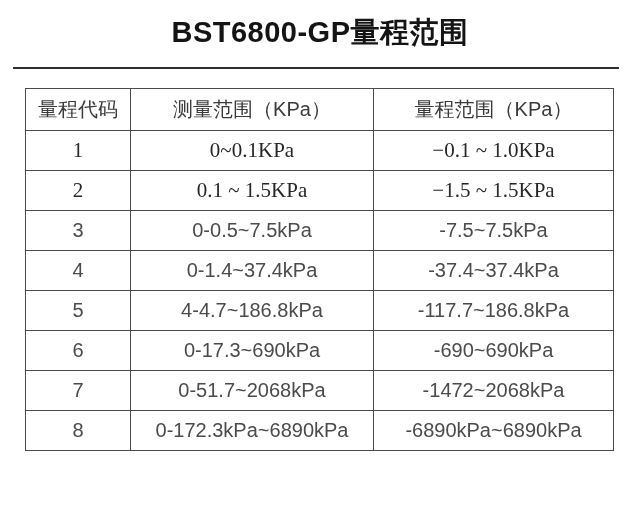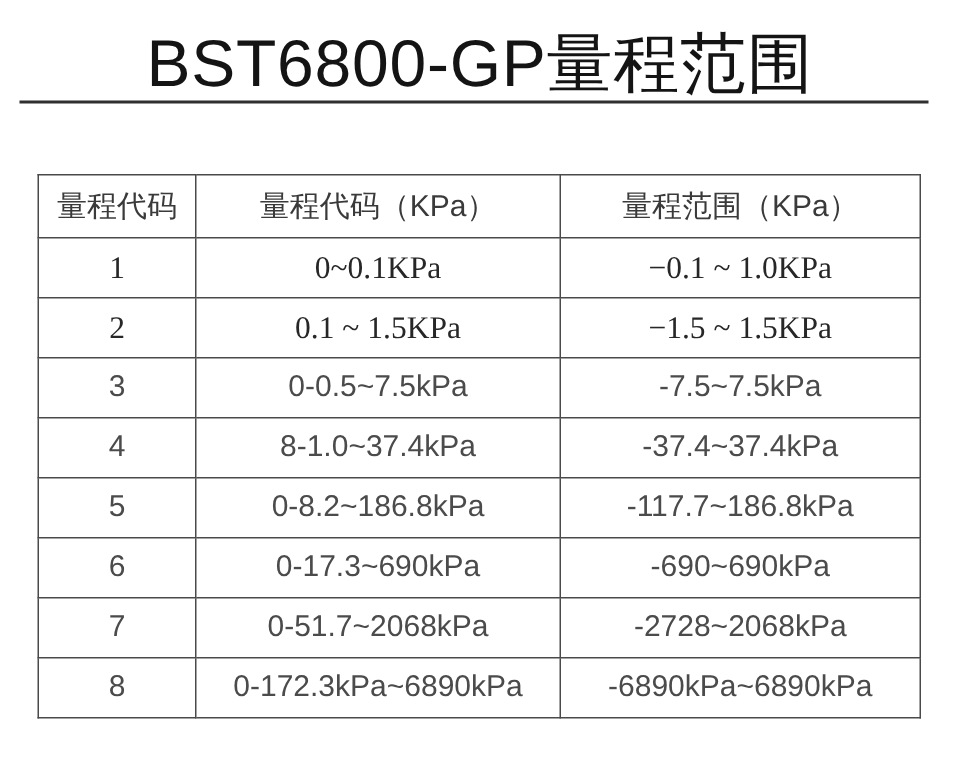--- a/index.html
+++ b/index.html
@@ -12,35 +12,35 @@
     font-family: "Liberation Sans", sans-serif;
     overflow: hidden;
   }
   .page {
     position: absolute; inset: 0; background: #ffffff;
   }
   .title {
     position: absolute;
     top: 13px; left: 0; width: 100%;
     text-align: center;
-    font-size: 44px;
-    font-weight: normal;
+    font-size: 29px;
+    font-weight: bold;
     color: #141414;
     letter-spacing: 0.5px;
     white-space: nowrap;
   }
   .rule {
     position: absolute;
     top: 67px; left: 13px; width: 606px;
     border-top: 2px solid #2f2f2f;
     height: 0;
   }
   table.range-table {
     position: absolute;
-    top: 116px; left: 25px;
+    top: 88px; left: 25px;
     width: 588px;
     border-collapse: collapse;
     table-layout: fixed;
   }
   table.range-table th,
   table.range-table td {
     border: 1.5px solid #4a4a4a;
     text-align: center;
     vertical-align: middle;
     padding: 0;
@@ -78,21 +78,21 @@
 
   <table class="range-table">
     <colgroup>
       <col class="c1">
         <col class="c2">
         <col class="c3">
     </colgroup>
     <thead>
       <tr>
         <th>量程代码</th>
-        <th>量程代码（KPa）</th>
+        <th>测量范围（KPa）</th>
         <th>量程范围（KPa）</th>
       </tr>
     </thead>
     <tbody>
       <tr class="serif">
         <td>1</td>
         <td>0~0.1KPa</td>
         <td>−0.1 ~ 1.0KPa</td>
       </tr>
       <tr class="serif">
@@ -100,37 +100,37 @@
         <td>0.1 ~ 1.5KPa</td>
         <td>−1.5 ~ 1.5KPa</td>
       </tr>
       <tr>
         <td>3</td>
         <td>0-0.5~7.5kPa</td>
         <td>-7.5~7.5kPa</td>
       </tr>
       <tr>
         <td>4</td>
-        <td>8-1.0~37.4kPa</td>
+        <td>0-1.4~37.4kPa</td>
         <td>-37.4~37.4kPa</td>
       </tr>
       <tr>
         <td>5</td>
-        <td>0-8.2~186.8kPa</td>
+        <td>4-4.7~186.8kPa</td>
         <td>-117.7~186.8kPa</td>
       </tr>
       <tr>
         <td>6</td>
         <td>0-17.3~690kPa</td>
         <td>-690~690kPa</td>
       </tr>
       <tr>
         <td>7</td>
         <td>0-51.7~2068kPa</td>
-        <td>-2728~2068kPa</td>
+        <td>-1472~2068kPa</td>
       </tr>
       <tr>
         <td>8</td>
         <td>0-172.3kPa~6890kPa</td>
         <td>-6890kPa~6890kPa</td>
       </tr>
     </tbody>
   </table>
 
 </div>

